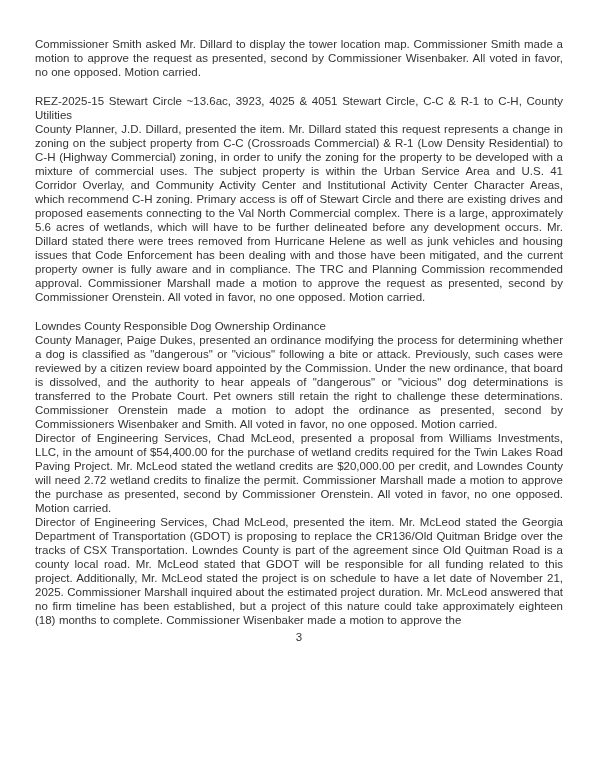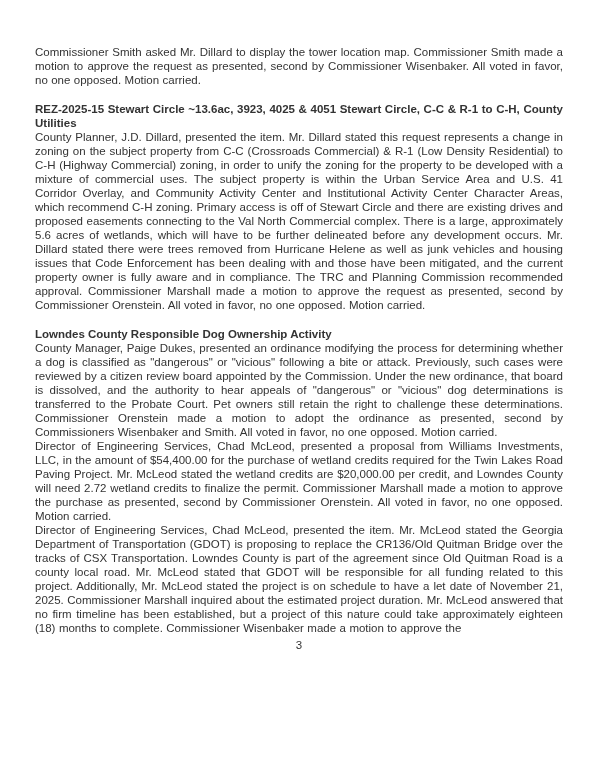--- a/index.html
+++ b/index.html
@@ -26,25 +26,25 @@
     font-size: 11.5px;
     line-height: 14px;
     font-weight: normal;
     text-align: justify;
     word-spacing: 0.02em;
   }
   .head {
     margin: 15px 0 0 0;
     font-size: 11.5px;
     line-height: 14px;
-    font-weight: bold;
+    font-weight: normal;
     text-align: justify;
   }
   .first-block {
-    margin-top: 8px;
+    margin-top: 0;
   }
   .pageno {
     margin-top: 3px;
     font-size: 11.5px;
     line-height: 14px;
     text-align: center;
     color: #333333;
   }
 </style>
 </head>
@@ -52,21 +52,21 @@
 
 <div class="page">
 
   <p class="para first-block">Commissioner Smith asked Mr. Dillard to display the tower location map. Commissioner Smith made a motion to approve the request as presented, second by Commissioner Wisenbaker. All voted in favor, no one opposed. Motion carried.</p>
 
   <p class="head">REZ-2025-15 Stewart Circle ~13.6ac, 3923, 4025 &amp; 4051 Stewart Circle, C-C &amp; R-1 to C-H, County Utilities</p>
 
   <p class="para">County Planner, J.D. Dillard, presented the item. Mr. Dillard stated this request represents a change in zoning on the subject property from C-C (Crossroads Commercial) &amp; R-1 (Low Density Residential) to C-H (Highway Commercial) zoning, in order to unify the zoning for the property to be developed with a mixture of commercial uses. The subject property is within the Urban Service Area and U.S. 41 Corridor Overlay, and Community Activity Center and Institutional Activity Center Character Areas, which recommend C-H zoning. Primary access is off of Stewart Circle and there are existing drives and proposed easements connecting to the Val North Commercial complex. There is a large, approximately 5.6 acres of wetlands, which will have to be further delineated before any development occurs. Mr. Dillard stated there were trees removed from Hurricane Helene as well as junk vehicles and housing issues that Code Enforcement has been dealing with and those have been mitigated, and the current property owner is fully aware and in compliance. The TRC and Planning Commission recommended approval. Commissioner Marshall made a motion to approve the request as presented, second by Commissioner Orenstein. All voted in favor, no one opposed. Motion carried.</p>
 
 
-  <p class="head">Lowndes County Responsible Dog Ownership Activity</p>
+  <p class="head">Lowndes County Responsible Dog Ownership Ordinance</p>
 
   <p class="para">County Manager, Paige Dukes, presented an ordinance modifying the process for determining whether a dog is classified as "dangerous" or "vicious" following a bite or attack. Previously, such cases were reviewed by a citizen review board appointed by the Commission. Under the new ordinance, that board is dissolved, and the authority to hear appeals of "dangerous" or "vicious" dog determinations is transferred to the Probate Court. Pet owners still retain the right to challenge these determinations. Commissioner Orenstein made a motion to adopt the ordinance as presented, second by Commissioners Wisenbaker and Smith. All voted in favor, no one opposed. Motion carried.</p>
 
 
   <p class="para">Director of Engineering Services, Chad McLeod, presented a proposal from Williams Investments, LLC, in the amount of $54,400.00 for the purchase of wetland credits required for the Twin Lakes Road Paving Project. Mr. McLeod stated the wetland credits are $20,000.00 per credit, and Lowndes County will need 2.72 wetland credits to finalize the permit. Commissioner Marshall made a motion to approve the purchase as presented, second by Commissioner Orenstein. All voted in favor, no one opposed. Motion carried.</p>
 
 
   <p class="para">Director of Engineering Services, Chad McLeod, presented the item. Mr. McLeod stated the Georgia Department of Transportation (GDOT) is proposing to replace the CR136/Old Quitman Bridge over the tracks of CSX Transportation. Lowndes County is part of the agreement since Old Quitman Road is a county local road. Mr. McLeod stated that GDOT will be responsible for all funding related to this project. Additionally, Mr. McLeod stated the project is on schedule to have a let date of November 21, 2025. Commissioner Marshall inquired about the estimated project duration. Mr. McLeod answered that no firm timeline has been established, but a project of this nature could take approximately eighteen (18) months to complete. Commissioner Wisenbaker made a motion to approve the</p>
 
   <div class="pageno">3</div>

